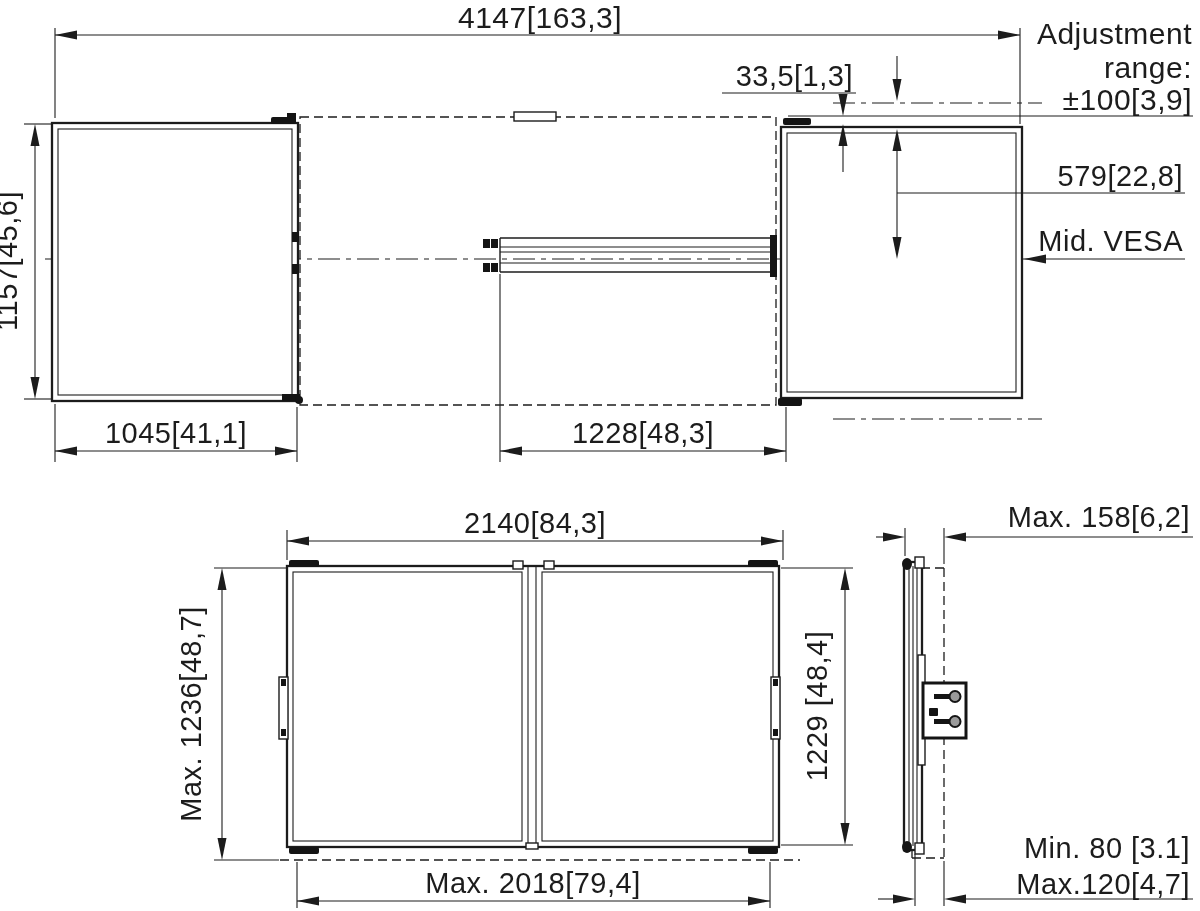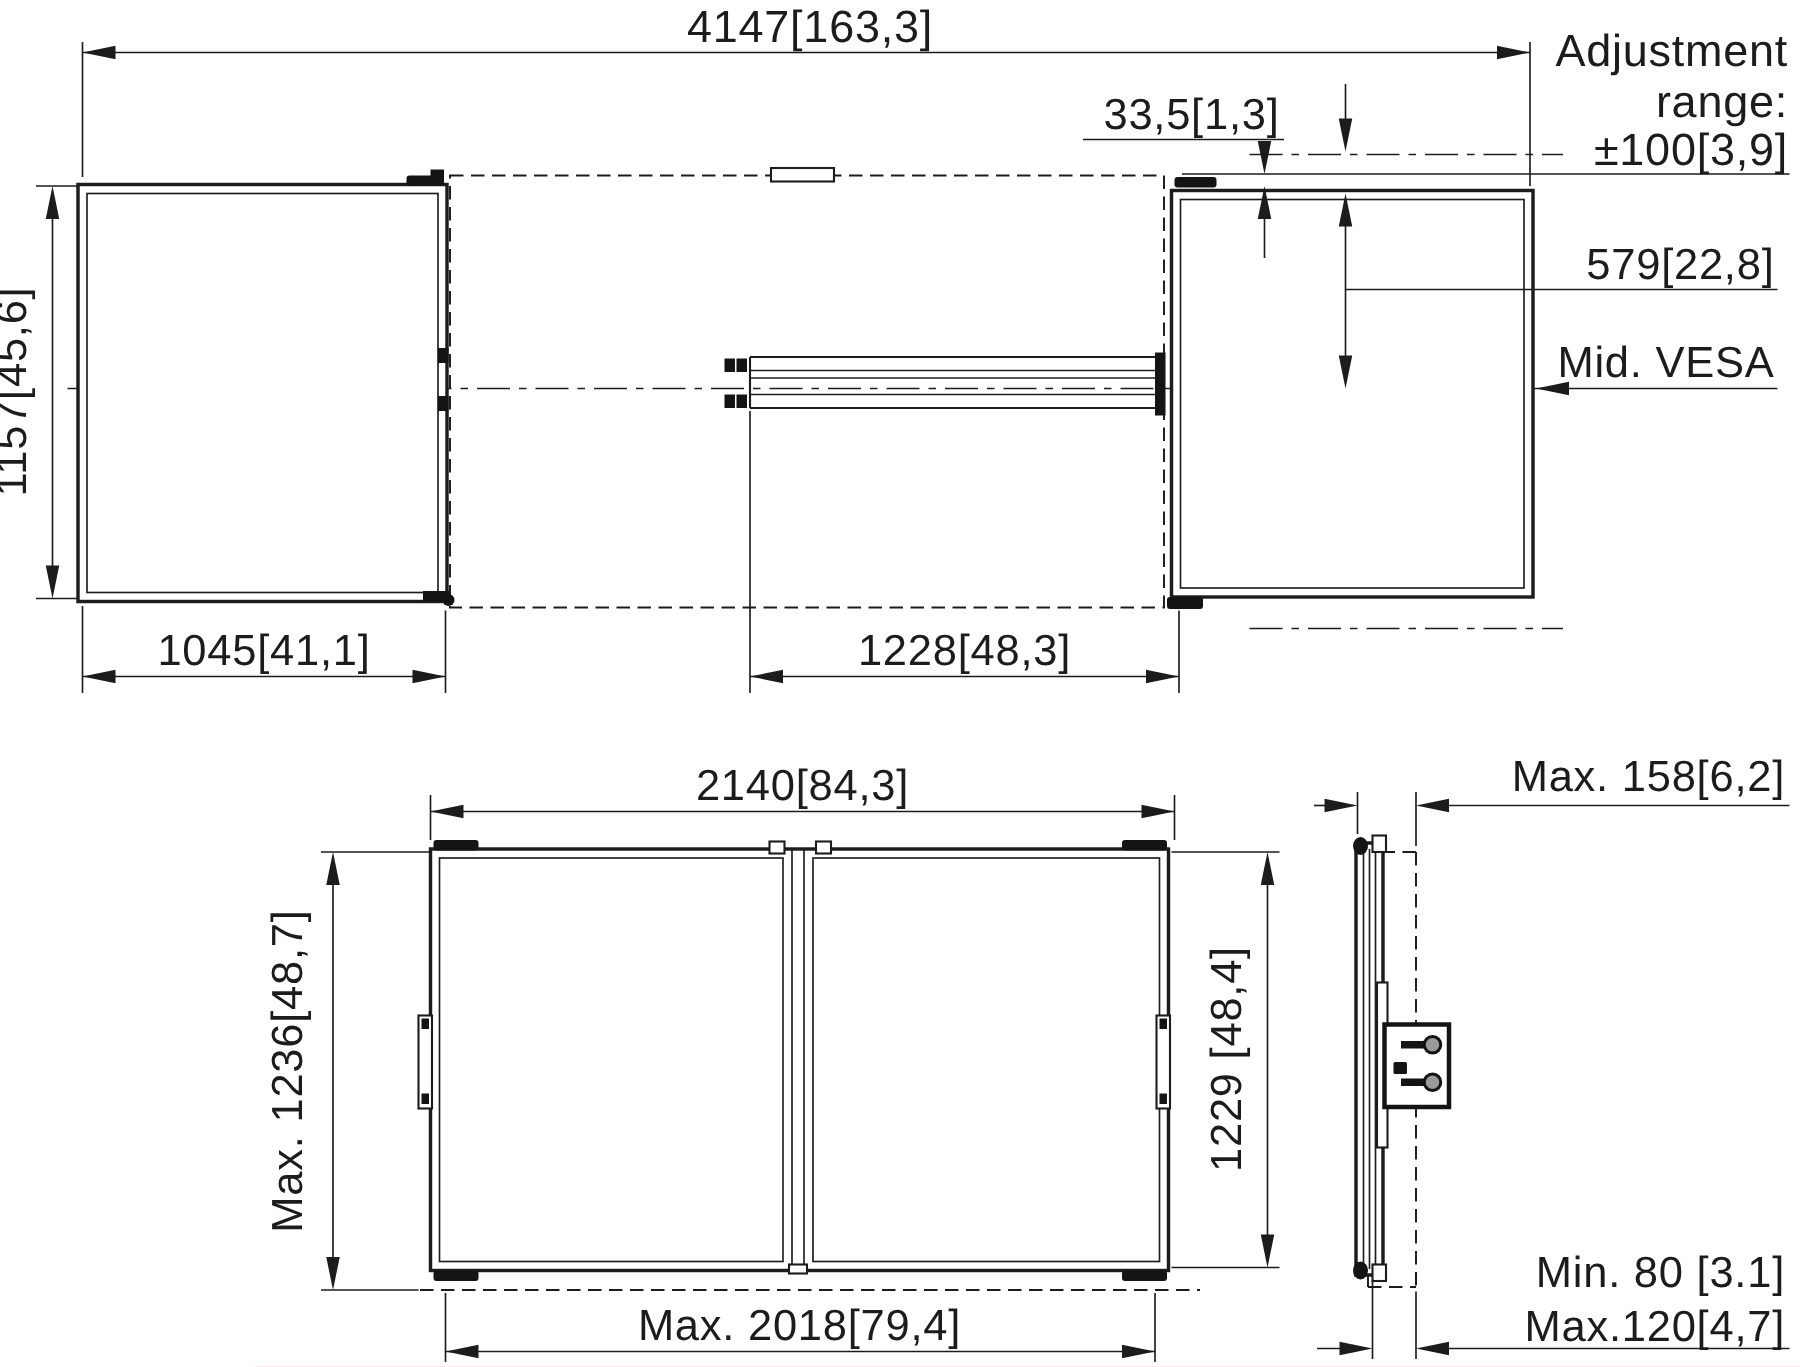--- a/index.html
+++ b/index.html
@@ -1,16 +1,16 @@
 <!DOCTYPE html>
 <html><head>
 <meta charset="utf-8">
 <style>
   html,body{margin:0;padding:0;background:#ffffff;}
-  .canvas{position:relative;width:1200px;height:911px;background:#f9a8d4;overflow:hidden;}
+  .canvas{position:relative;width:1200px;height:911px;background:#fdba74;overflow:hidden;}
   svg{position:absolute;left:0;top:0;}
   svg text{font-family:"Liberation Sans","DejaVu Sans",sans-serif;fill:#1c1c1c;}
   .dim{font-size:29px;letter-spacing:0.5px;}
   .dim-lg{font-size:30px;letter-spacing:0.5px;}
   .ln{stroke:#1c1c1c;stroke-width:1.1;fill:none;}
   .ln-thick{stroke:#1c1c1c;stroke-width:2.3;fill:#ffffff;}
   .ln-mid{stroke:#1c1c1c;stroke-width:1.4;fill:none;}
   .dash{stroke:#1c1c1c;stroke-width:1.3;fill:none;stroke-dasharray:9 5;}
   .dashdot{stroke:#1c1c1c;stroke-width:1.1;fill:none;stroke-dasharray:22 6 5 6;}
   .arrow{fill:#1c1c1c;stroke:none;}

